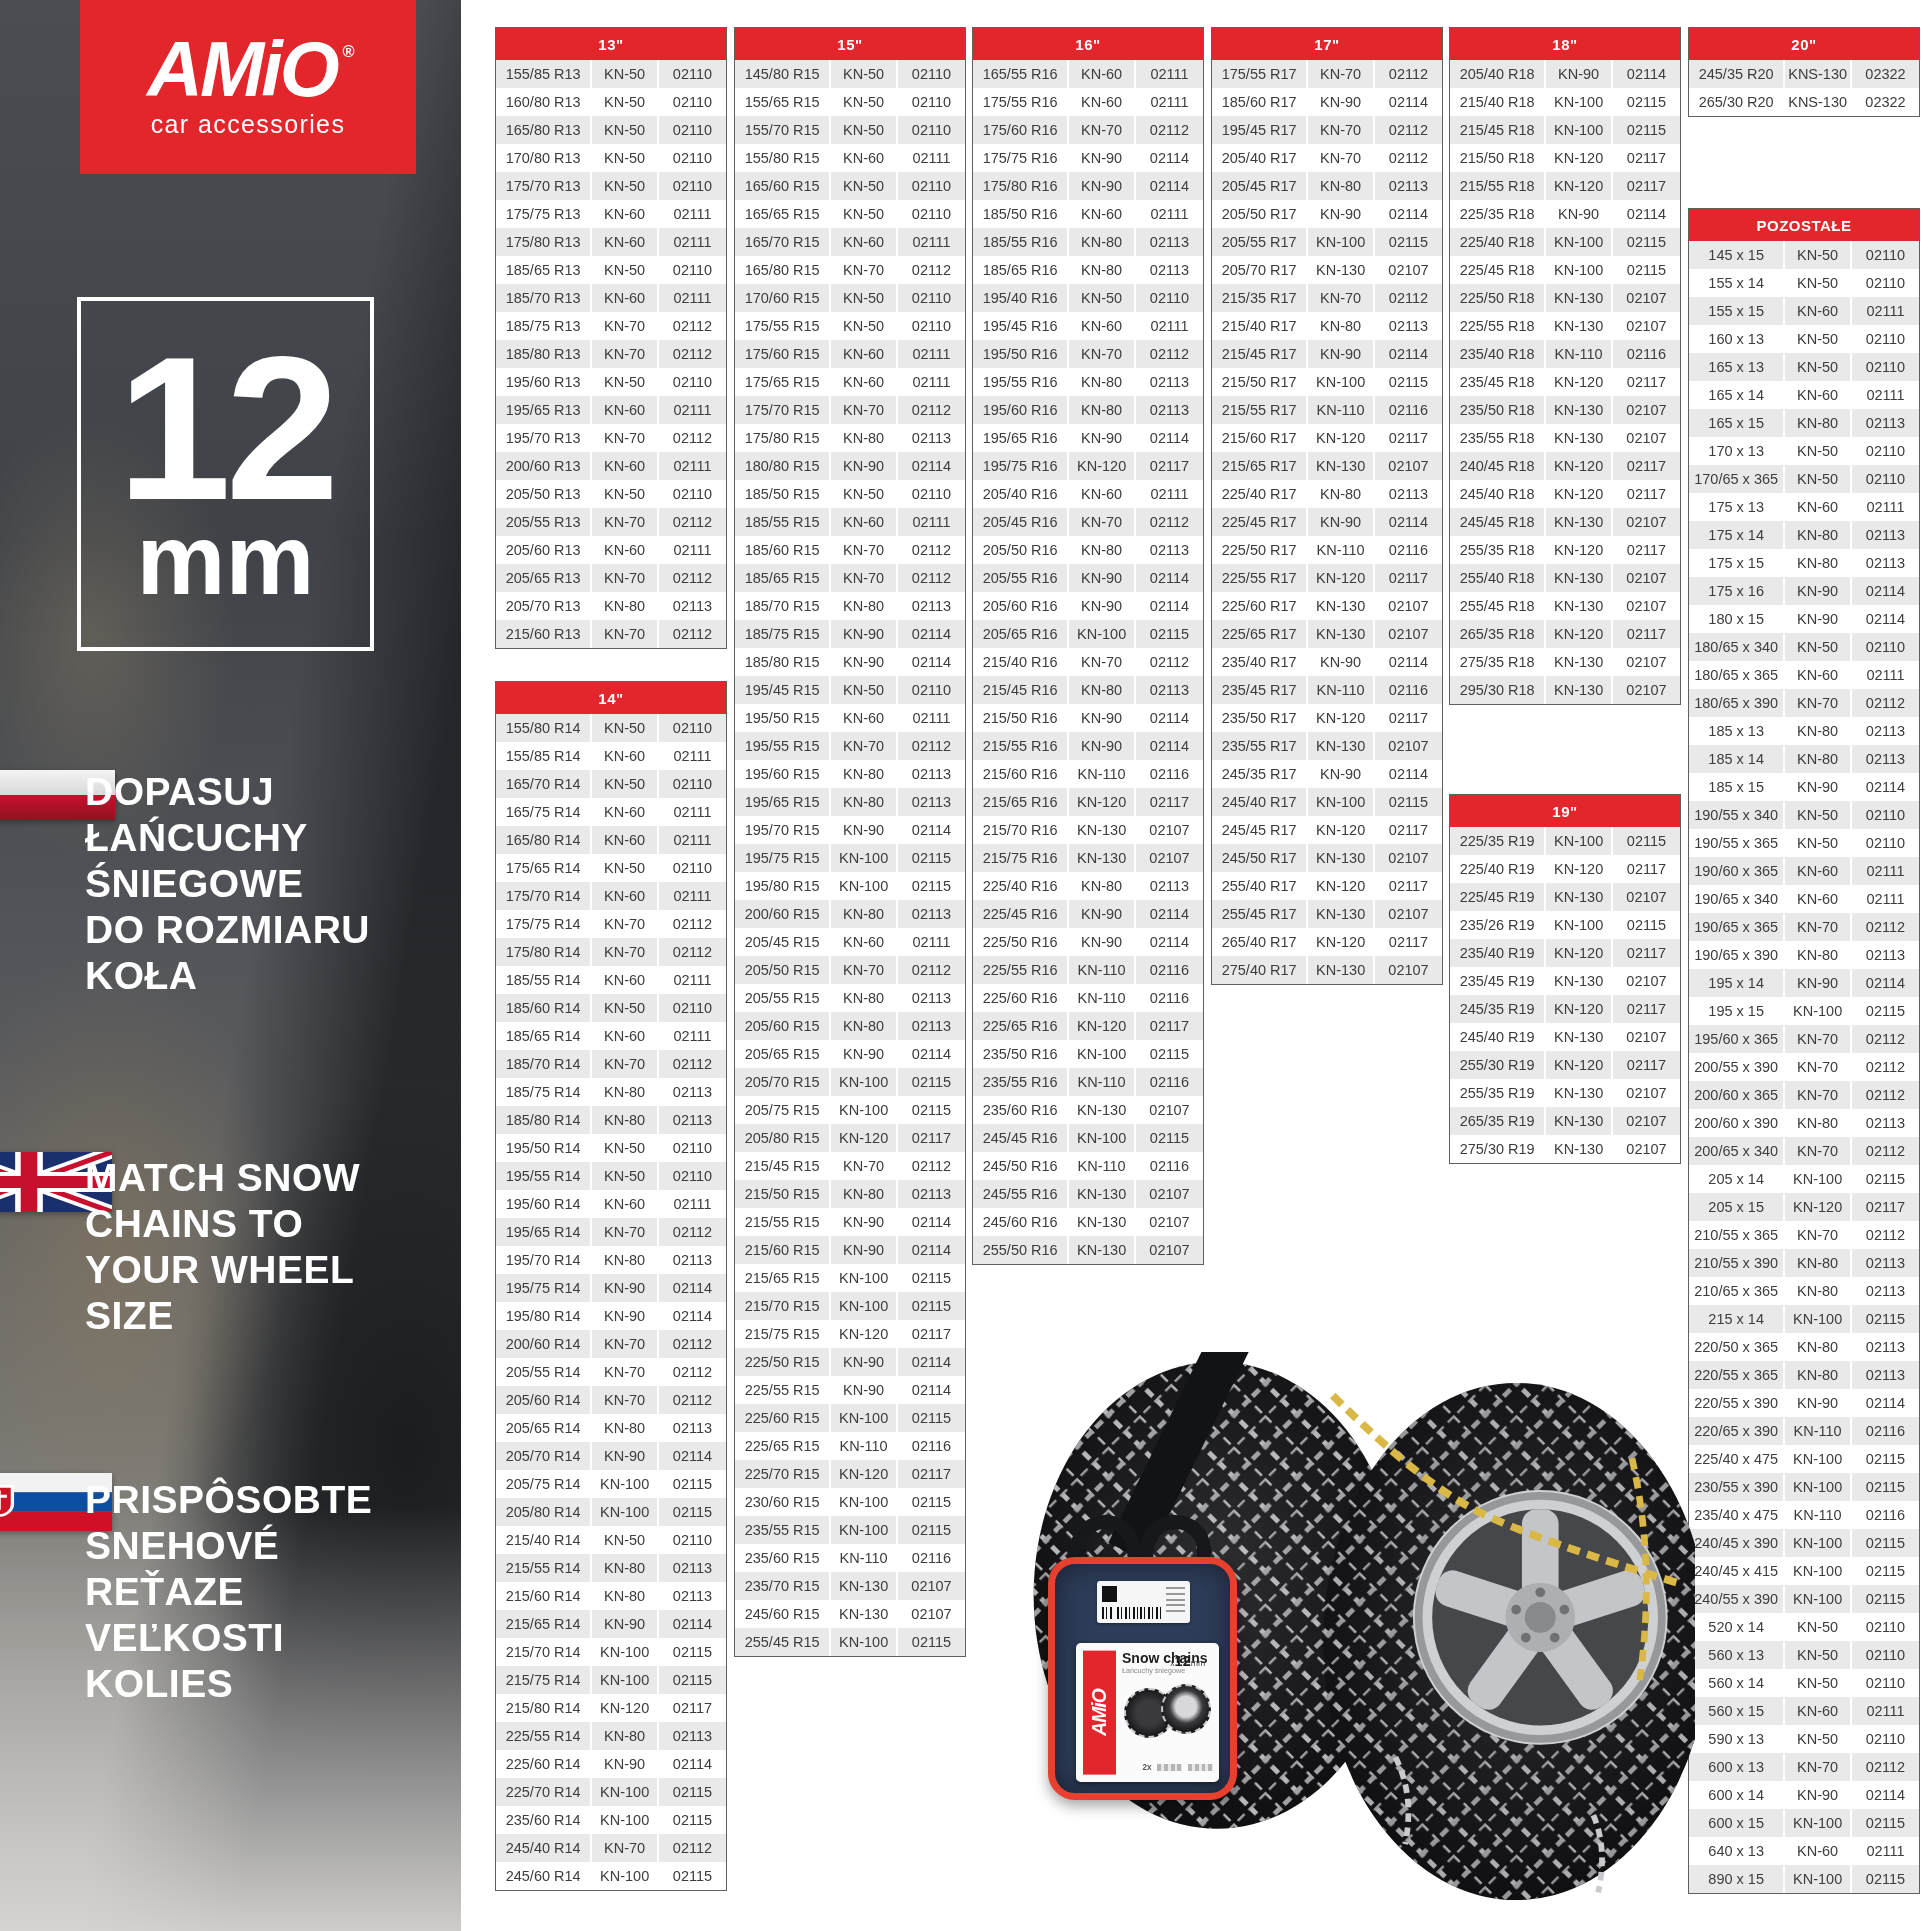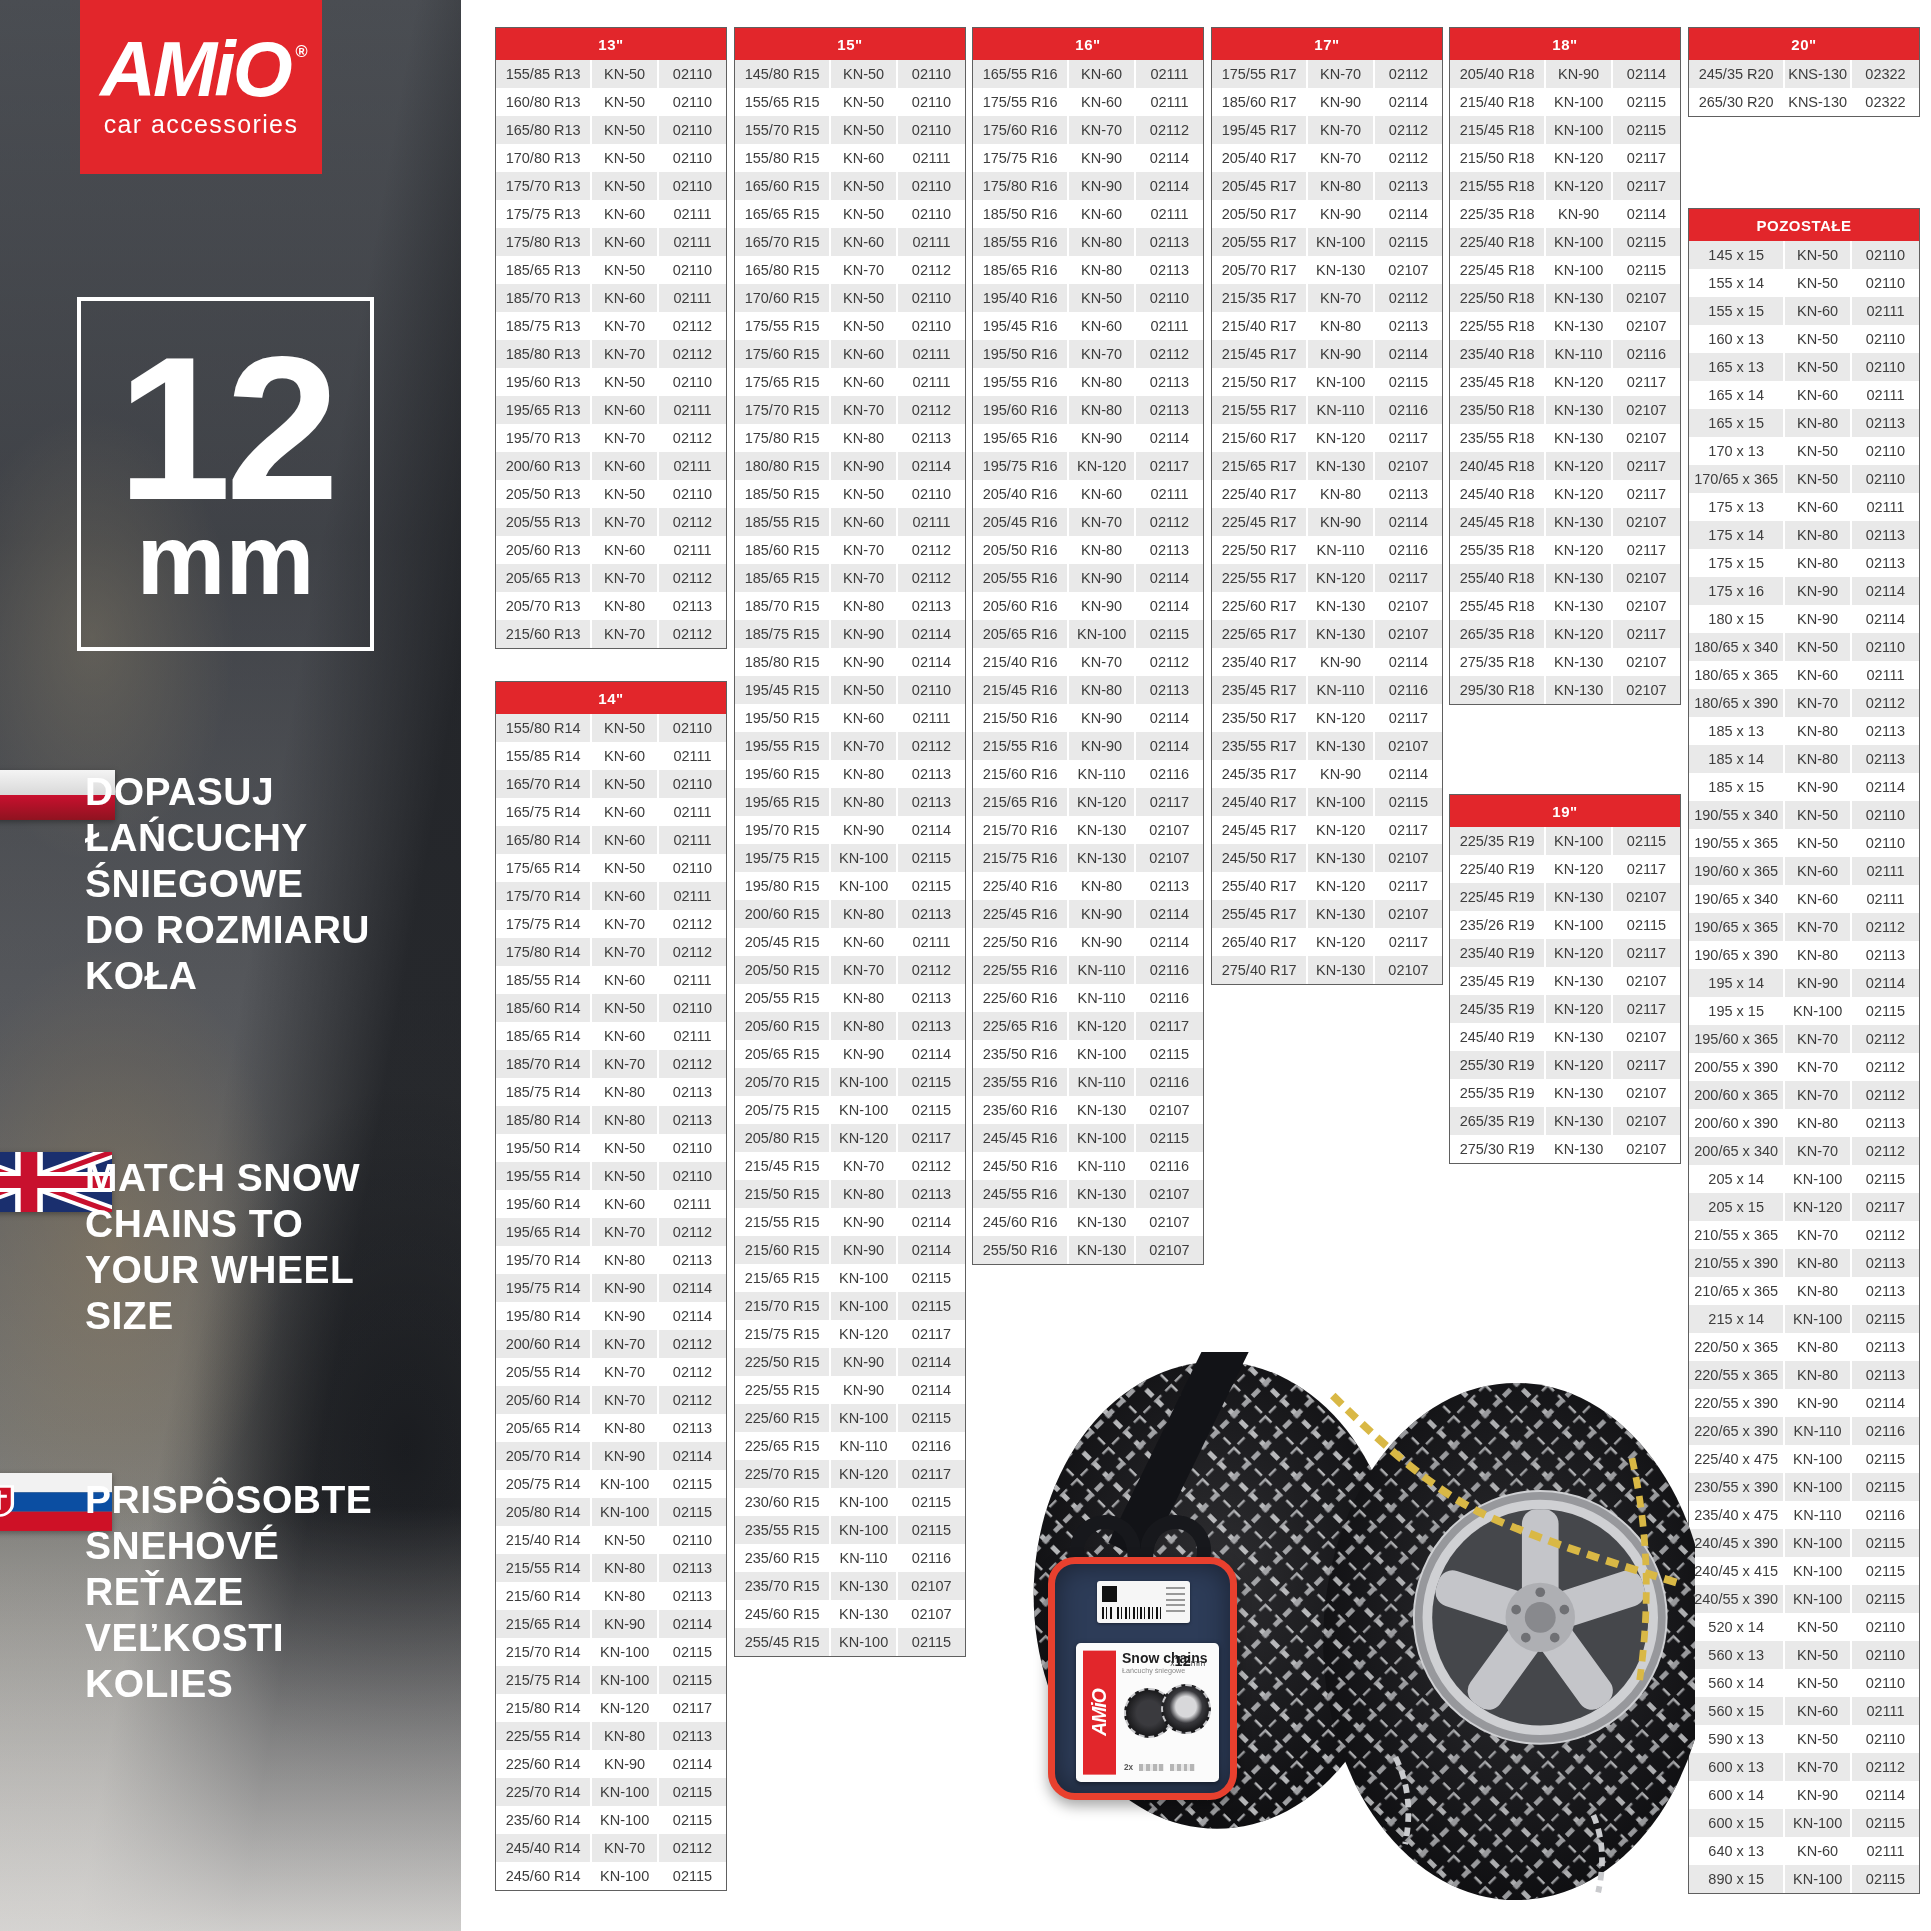--- a/index.html
+++ b/index.html
@@ -17,21 +17,21 @@
       radial-gradient(ellipse 290px 483px at 406px 1448px, rgba(24,26,30,.9), rgba(24,26,30,0) 75%),
       linear-gradient(100deg, rgba(38,40,44,0) 52%, rgba(33,35,39,.88) 72%),
       linear-gradient(to bottom,#6b6f75 0%,#55585e 28%,#74767a 52%,#94928b 74%,#c6c4bf 100%);
   }
   .photo-strip::after{
     content:"";position:absolute;inset:0;
     background:linear-gradient(to bottom, rgba(28,30,34,.42) 0%, rgba(28,30,34,.34) 55%, rgba(28,30,34,.10) 100%);
   }
   .photo-strip > *{position:absolute;z-index:2;}
   .logo-box{
-    left:80px;top:0;width:242px;height:174px;background:var(--accent,#e2262b);
+    left:80px;top:0;width:336px;height:174px;background:var(--accent,#e2262b);
     display:flex;flex-direction:column;align-items:center;justify-content:center;
   }
   .logo-text{
     color:#fff;font-size:77px;font-weight:800;font-style:italic;letter-spacing:-2.9px;line-height:.9;
     position:relative;
   }
   .logo-text .reg{font-size:16.4px;font-style:normal;letter-spacing:0;position:relative;top:-39px;left:5.8px;font-weight:700;}
   .logo-tagline{color:#fff;font-size:25px;font-weight:400;letter-spacing:1.4px;margin-top:5.8px;text-align:center;}
   .size-badge{
     left:77px;top:297px;width:297px;height:354px;border:4.8px solid #fff;box-sizing:border-box;
@@ -117,21 +117,21 @@
   .wheels-thumb{position:absolute;left:1.9px;top:33px;width:89px;height:60px;}
   .wheels-thumb .wt{
     position:absolute;width:50px;height:50px;border-radius:50%;
     background:radial-gradient(circle at 50% 50%, #3a3a3e 0 38%, #1a1a1c 70%);
     border:2.9px dashed #c9c9cc;box-sizing:border-box;
   }
   .wheels-thumb .wt.w1{left:0;top:3.9px;}
   .wheels-thumb .wt.w2{left:37px;top:0;background:radial-gradient(circle at 50% 45%, #d8d8da 0 30%, #3a3a3e 48%, #151517 75%);}
   .bag-foot{
     position:absolute;left:1.9px;bottom:1.9px;right:0;height:13.5px;display:flex;align-items:center;gap:5.8px;
-    color:#555;font-size:8.2px;font-weight:700;
+    color:#555;font-size:8.2px;font-weight:700;justify-content:flex-end;
   }
   .bag-foot .chip{width:25px;height:7.7px;background:repeating-linear-gradient(90deg,#b5b5b5 0 3.9px,#e9e9e9 3.9px 6.8px);}
 </style>
 </head>
 <body>
 
 <div class="photo-strip">
   <div class="logo-box">
     <div class="logo-text"><span>AMiO</span><span class="reg">®</span></div>
     <div class="logo-tagline">car accessories</div>

